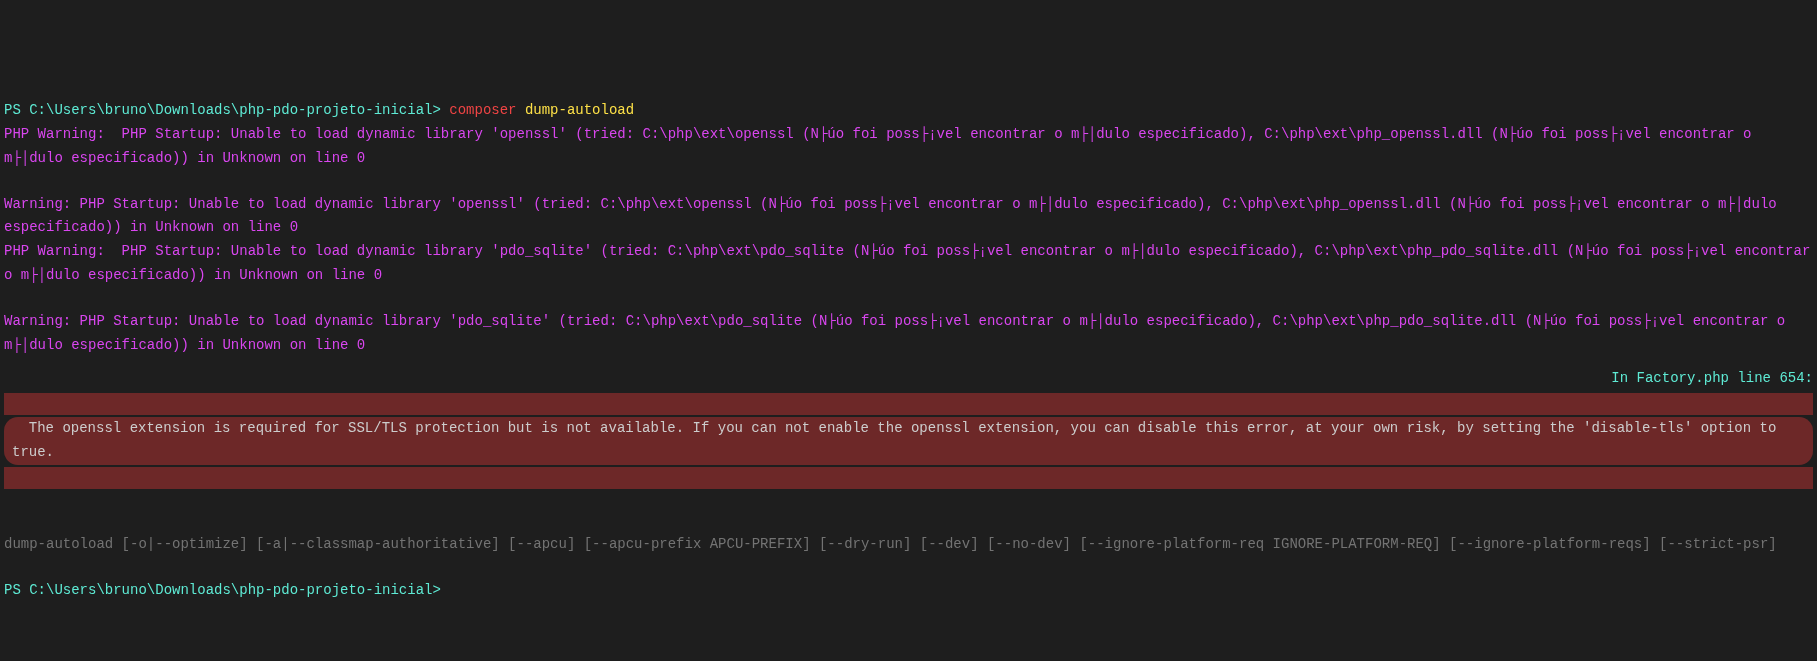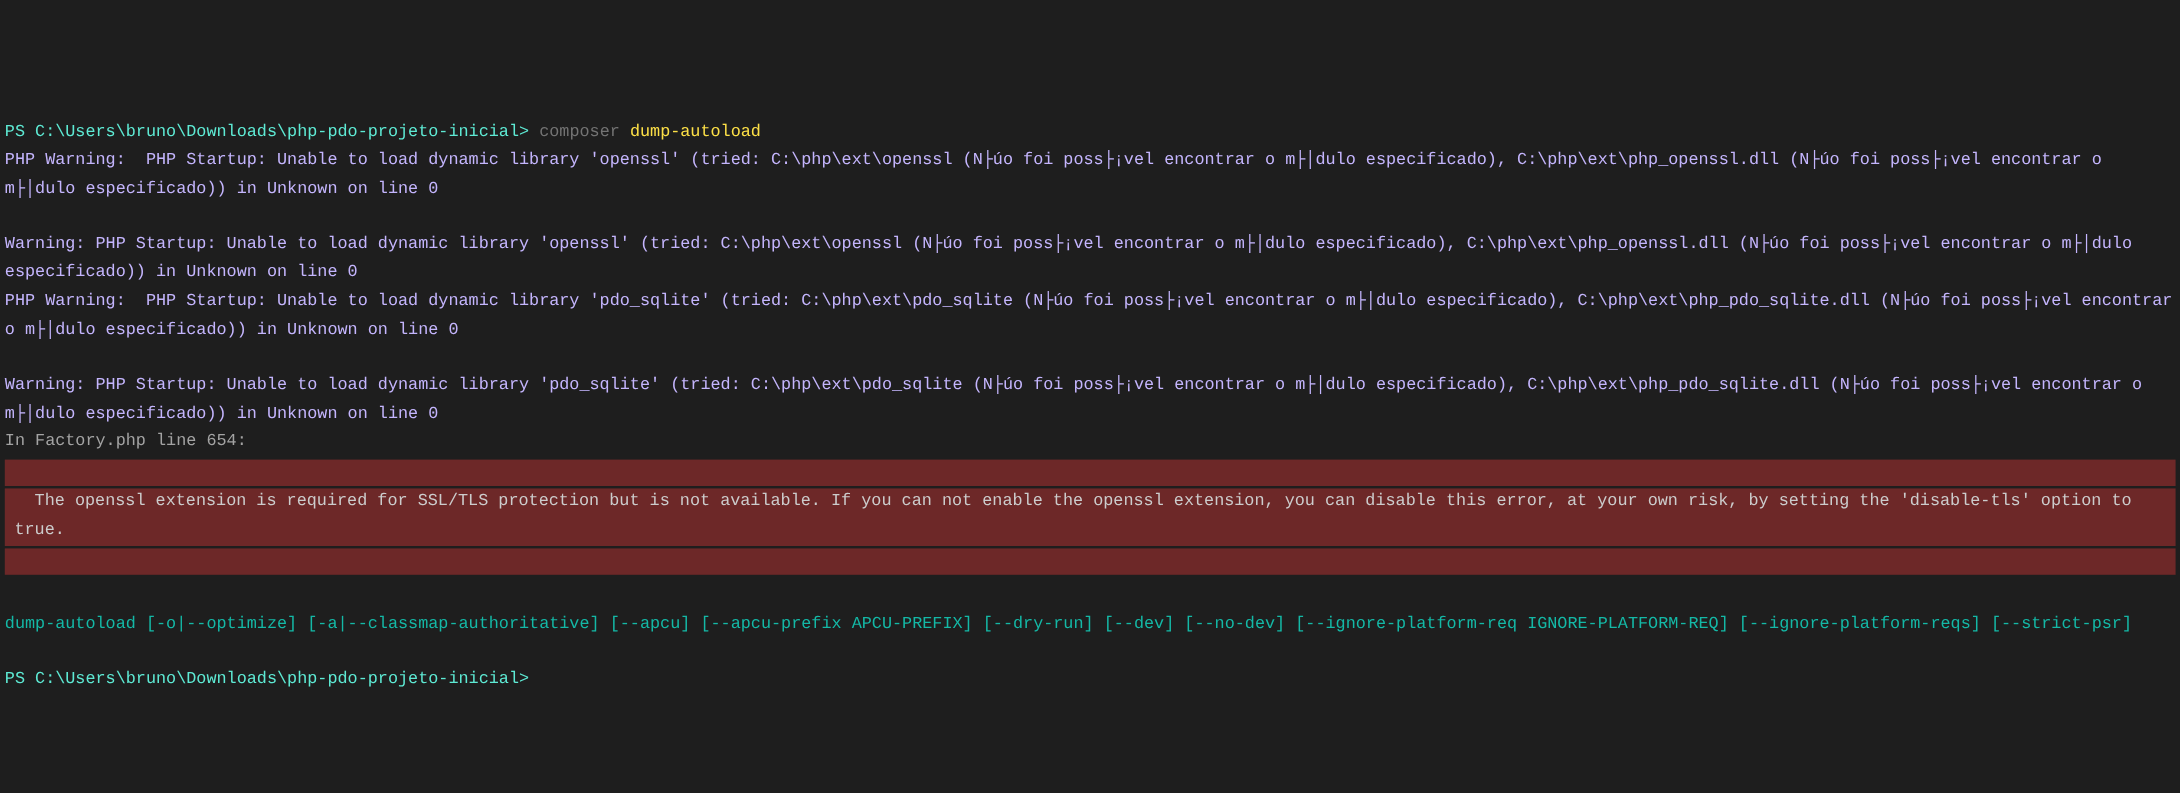--- a/index.html
+++ b/index.html
@@ -20,51 +20,53 @@
     .terminal {
       width: 100%;
     }
     .prompt-line {
       color: #cccccc;
     }
     .prompt-path {
       color: #5eead4;
     }
     .cmd-highlight {
-      color: #737373;
+      color: #ef4444;
     }
     .cmd-args {
       color: #fde047;
     }
     .warning-text {
-      color: #c4b5fd;
+      color: #d946ef;
       display: block;
     }
     .factory-line {
-      color: #a3a3a3;
+      color: #5eead4;
       display: block;
-      margin-top: 0;
+      margin-top: 10px;
+      text-align: right;
     }
     .error-block {
       background-color: #6d2828;
       color: #cccccc;
       display: block;
       padding: 0 8px;
       margin: 2px 0;
+      border-radius: 14px;
     }
     .error-empty {
       background-color: #6d2828;
       display: block;
       height: 22px;
       margin: 2px 0;
     }
     .usage-line {
-      color: #14b8a6;
+      color: #737373;
       display: block;
-      margin-top: 6px;
+      margin-top: 20px;
     }
     .blank-line {
       display: block;
       height: 22px;
     }
   </style>
 </head>
 <body>
 
 

